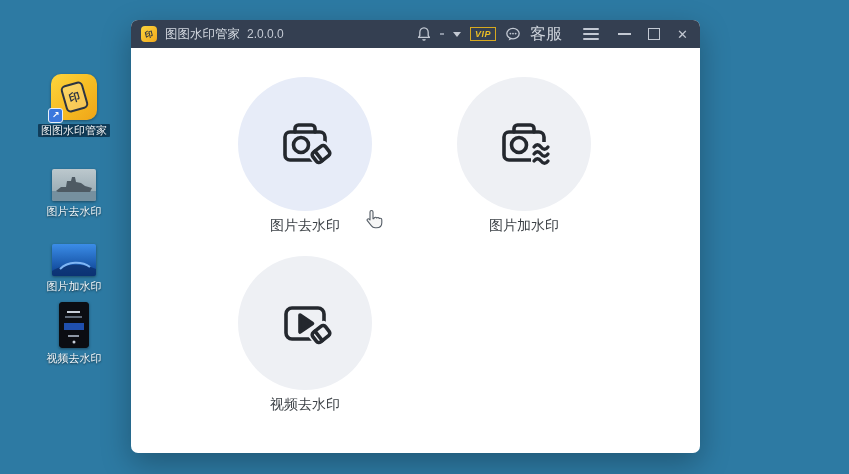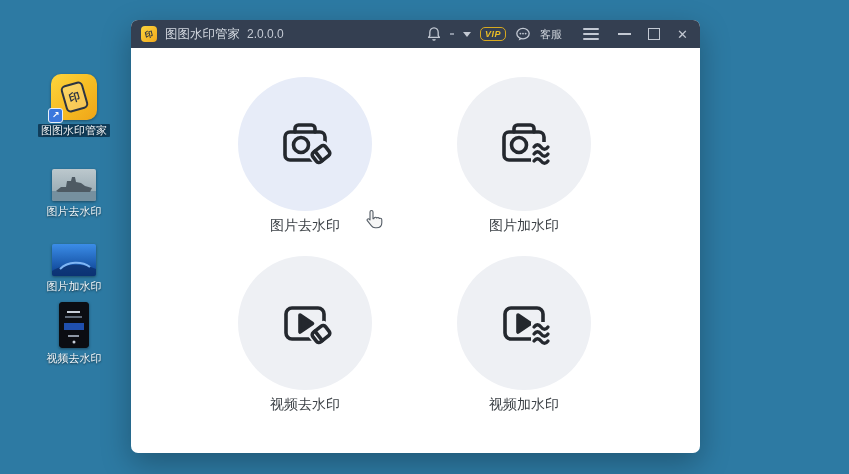--- a/index.html
+++ b/index.html
@@ -50,23 +50,23 @@
     display:flex;align-items:center;justify-content:center;
   }
   .tb-appicon span{font-size:8px;color:#2c3442;font-weight:bold;transform:rotate(-14deg);}
   .tb-title{margin-left:8px;font-size:12.5px;color:#d3d8e0;}
   .tb-version{margin-left:7px;font-size:12px;color:#c4cad4;text-align:right;}
   .tb-right{display:flex;align-items:center;gap:9px;margin-left:auto;}
   .tb-dash{width:4px;height:1.5px;background:#8a93a2;}
   .tb-caret{width:0;height:0;border-left:4px solid transparent;border-right:4px solid transparent;border-top:5px solid #c3c9d3;}
   .vip-badge{
     border:1px solid #d7a91f;color:#e9bc26;font-size:9px;font-style:italic;font-weight:bold;
-    padding:1px 4px;border-radius:5px;letter-spacing:.5px;
-  }
-  .tb-text{font-size:11px;color:#cfd4dc;}
+    padding:1px 4px;border-radius:0;letter-spacing:.5px;
+  }
+  .tb-text{font-size:16px;color:#cfd4dc;}
   .hamburger{display:flex;flex-direction:column;gap:3px;margin-left:12px;cursor:pointer;}
   .hamburger div{width:16px;height:2px;background:#c3c9d3;border-radius:1px;}
   .btn-min{width:13px;height:2px;background:#c3c9d3;margin-left:10px;cursor:pointer;}
   .btn-max{width:10px;height:10px;border:1.6px solid #c3c9d3;margin-left:8px;cursor:pointer;}
   .btn-close{font-size:13px;color:#c3c9d3;margin-left:8px;cursor:pointer;line-height:13px;}
 
   
   .feature{position:absolute;width:160px;display:flex;flex-direction:column;align-items:center;cursor:pointer;}
   .circle{
     width:134px;height:134px;border-radius:50%;background:var(--bg);
@@ -210,32 +210,17 @@
         <rect x="36.5" y="33.5" width="23" height="19" rx="4" fill="var(--bg)" stroke="none" transform="rotate(-38 48 43)"></rect>
         <g transform="rotate(-38 48 43)">
           <rect x="40" y="37" width="16" height="12" rx="3"></rect>
           <line x1="45" y1="37" x2="45" y2="49"></line>
         </g>
       </svg>
     </div>
     <div class="flabel">视频去水印</div>
   </div>
 
-  <div class="feature f4">
-    <div class="circle">
-      <svg class="fsvg" width="64" height="64" viewBox="0 0 64 64">
-        <rect x="13" y="17" width="38" height="31" rx="6"></rect>
-        <path d="M26 24 L38.5 32.5 L26 41 Z" fill="#24282e"></path>
-        <rect x="39" y="31" width="24" height="24" fill="var(--bg)" stroke="none"></rect>
-        <g stroke-width="3.3">
-          <path d="M42 36 c2.2 -3 4.8 -3 7 0 c2.2 3 4.8 3 7 0"></path>
-          <path d="M42 43 c2.2 -3 4.8 -3 7 0 c2.2 3 4.8 3 7 0"></path>
-          <path d="M42 50 c2.2 -3 4.8 -3 7 0 c2.2 3 4.8 3 7 0"></path>
-        </g>
-      </svg>
-    </div>
-    <div class="flabel">视频加水印</div>
-  </div>
 </div>
 
 <svg class="cursor" width="17" height="21" viewBox="0 0 17 21">
   <path d="M5.5 1.5 C6.3 1.5 7 2.2 7 3 L7 9.8 L8 9.6 C8 8.9 8.6 8.3 9.4 8.3 C9.9 8.3 10.4 8.6 10.6 9 C10.9 8.7 11.3 8.5 11.8 8.5 C12.5 8.5 13.1 8.9 13.3 9.5 C13.6 9.3 13.9 9.2 14.3 9.2 C15.2 9.2 15.8 9.9 15.8 10.8 L15.8 13.8 C15.8 16.8 13.6 18.8 10.6 18.8 L9.1 18.8 C7.6 18.8 6.3 18.1 5.5 16.9 L1.3 11.7 C0.9 11.2 1 10.5 1.5 10.1 C2 9.7 2.7 9.7 3.2 10.1 L4 10.9 L4 3 C4 2.2 4.7 1.5 5.5 1.5 Z" fill="#f6f6f6" stroke="#555d66" stroke-width="1.1" stroke-linejoin="round"></path>
 </svg>
 
 </body></html>

